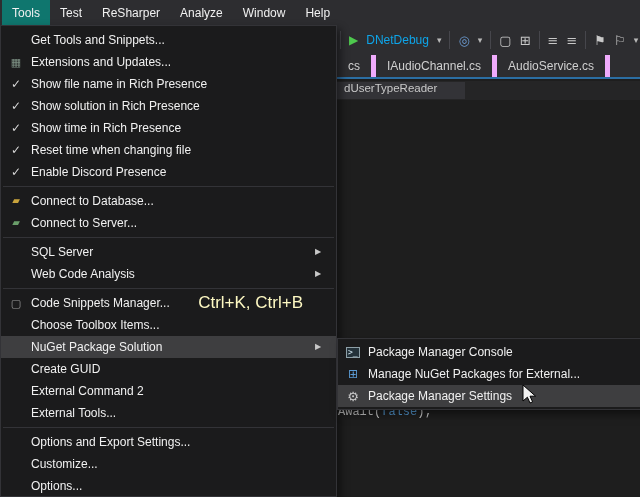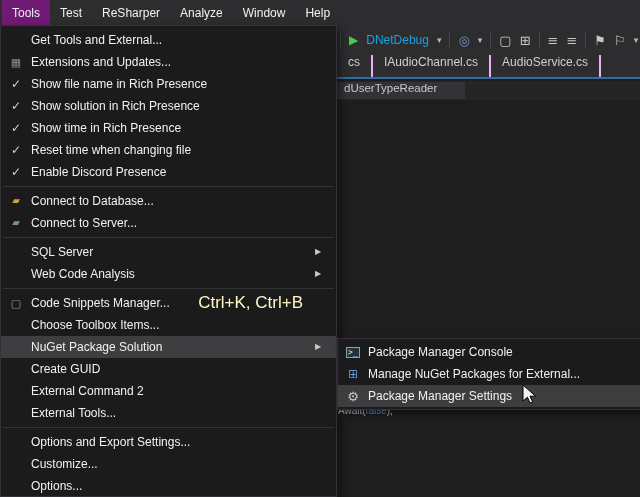--- a/index.html
+++ b/index.html
@@ -6,45 +6,45 @@
   html,body{width:640px;height:497px;background:#1e1e1e;overflow:hidden;
     font-family:"Liberation Sans","DejaVu Sans",sans-serif;}
   #app{position:relative;width:640px;height:497px;overflow:hidden;background:#1e1e1e;}
 
   .glyph{font-family:"DejaVu Sans",sans-serif;line-height:1;display:inline-block}
 
   
   .menubar{position:absolute;left:0;top:0;width:640px;height:25px;background:#2d2d30;
     display:flex;align-items:stretch;padding-left:2px;z-index:6}
   .mb-item{display:flex;align-items:center;padding:0 10px;font-size:12px;color:#f1f1f1;cursor:default}
-  .mb-item.open{background:#701a75}
+  .mb-item.open{background:#0f766e}
 
   .toolbar{position:absolute;left:0;top:25px;width:640px;height:30px;background:#2d2d30;
     display:flex;align-items:center;gap:8px;padding-left:340px;z-index:1}
   .tb-sep{width:1px;height:18px;background:#46464c;flex:none}
   .tb-ico{font-size:13px;color:#c8c8c8}
   .tb-play{color:#4ec94e;font-size:12px}
   .tb-chev{font-size:9px;color:#b8b8b8}
   .tb-cfg{font-size:12px;color:#0ea5e9}
   .tb-blue{color:#6b9bd2}
   .tb-overflow{margin-left:auto;margin-right:6px}
 
   .tabstrip{position:absolute;left:0;top:55px;width:640px;height:24px;background:#2d2d30;
     border-bottom:2px solid #2b6ea3;display:flex;align-items:center;padding-left:337px;z-index:1}
-  .tab{height:22px;display:flex;padding:0 11px;font-size:12px;color:#d0d0d0;
-    border-right:2px solid #f0abfc}
+  .tab{height:22px;display:flex;align-items:center;padding:0 11px;font-size:12px;color:#d0d0d0;
+    border-right:5px solid #f0abfc}
 
   .navbar{position:absolute;left:0;top:81px;width:640px;height:19px;background:#252526;z-index:1}
   .nav-box{position:absolute;left:337px;top:1px;width:128px;height:17px;background:#333337;
     display:flex;padding-left:7px;font-size:11.5px;color:#c8c8c8}
 
   
   .editor{position:absolute;left:0;top:100px;width:640px;height:397px;background:#1e1e1e;z-index:0}
-  .codeline{position:absolute;font-family:Liberation Sans, sans-serif;
-    font-size:10px;color:#c8c8c8;white-space:pre}
+  .codeline{position:absolute;font-family:Liberation Mono, monospace;
+    font-size:12px;color:#c8c8c8;white-space:pre}
   .kw{color:#569cd6}
 
   
   .menu-popup{position:absolute;left:0;top:25px;width:337px;height:472px;background:#1b1b1c;
     border:1px solid #333337;padding-top:3px;z-index:10;box-shadow:4px 4px 8px rgba(0,0,0,.45)}
   .mrow{height:22px;display:flex;align-items:center;font-size:12px;color:#f1f1f1;padding-right:5px}
   .mrow.hl{background:#3e3e40}
   .icol{width:30px;flex:none;display:flex;justify-content:center;align-items:center}
   .mlabel{white-space:nowrap}
   .spc{flex:1}
@@ -121,21 +121,21 @@
     <div class="mb-item">Test</div>
     <div class="mb-item">ReSharper</div>
     <div class="mb-item">Analyze</div>
     <div class="mb-item">Window</div>
     <div class="mb-item">Help</div>
   </div>
 
   <div class="menu-popup">
     <div class="mrow">
       <span class="icol"></span>
-      <span class="mlabel">Get Tools and External...</span>
+      <span class="mlabel">Get Tools and Snippets...</span>
     </div>
     <div class="mrow">
       <span class="icol">
           <span class="glyph g-ext">▦</span>
         </span>
       <span class="mlabel">Extensions and Updates...</span>
     </div>
     <div class="mrow">
       <span class="icol">
           <span class="glyph check">✓</span>

